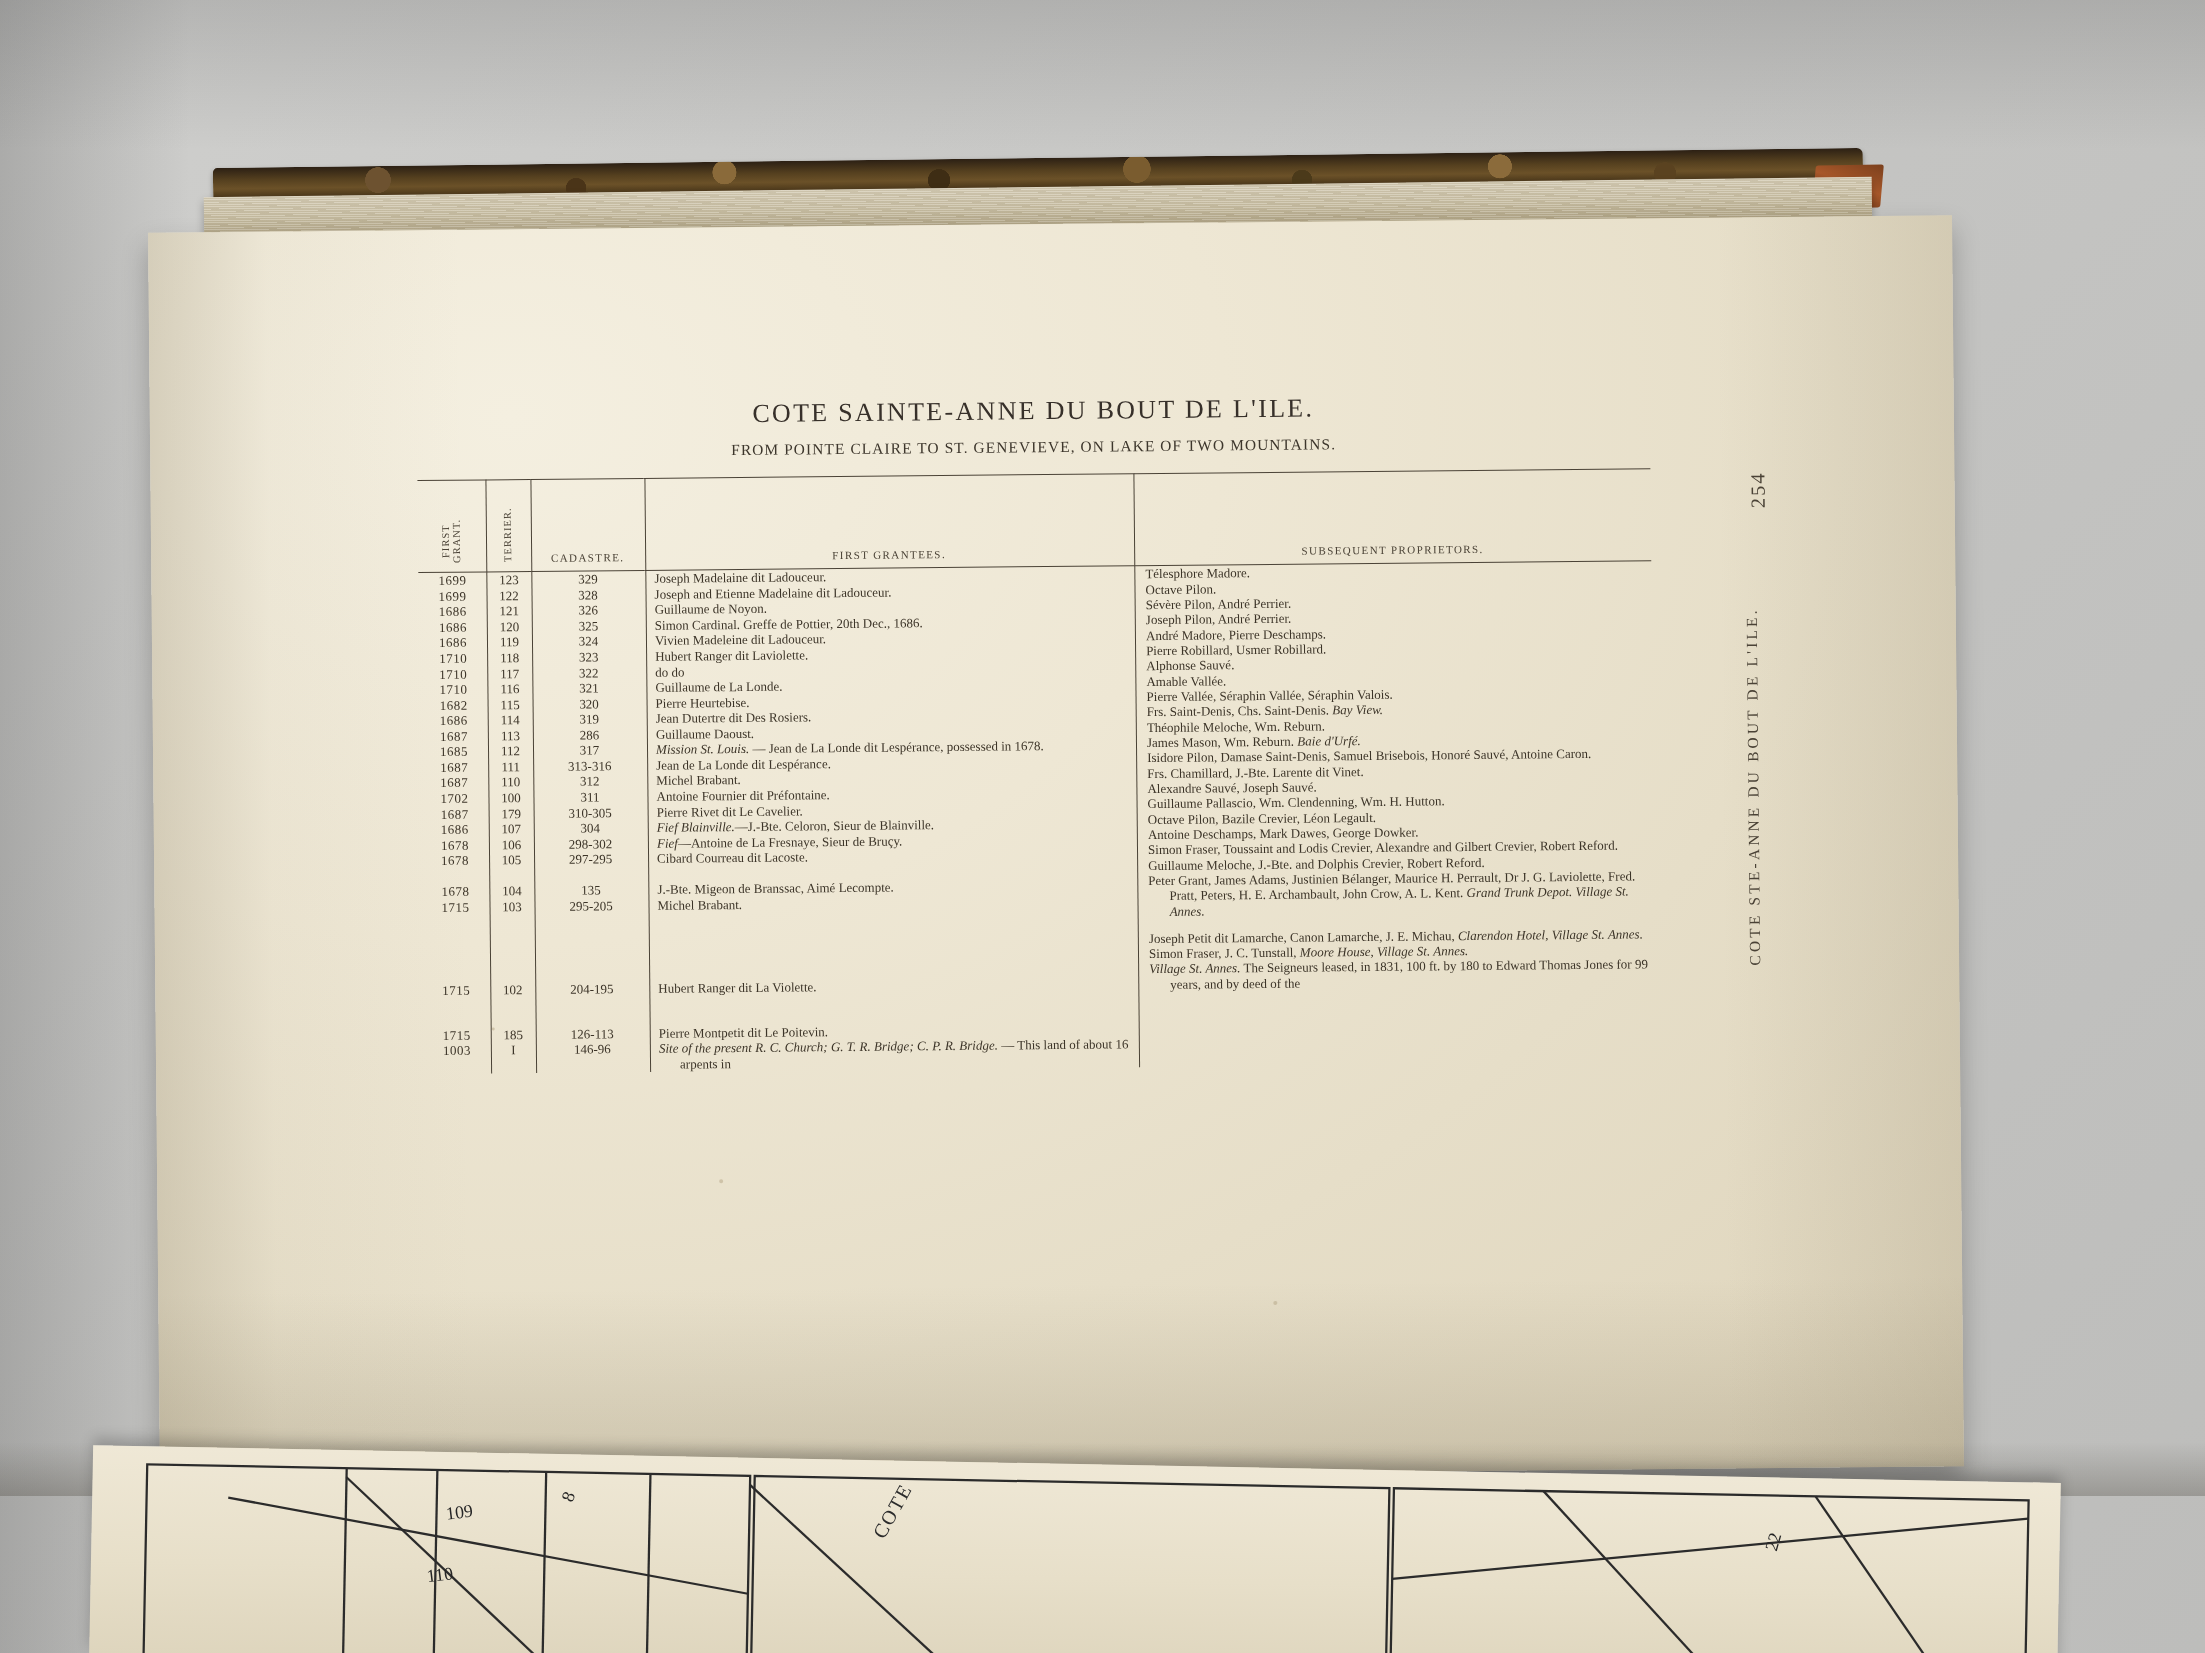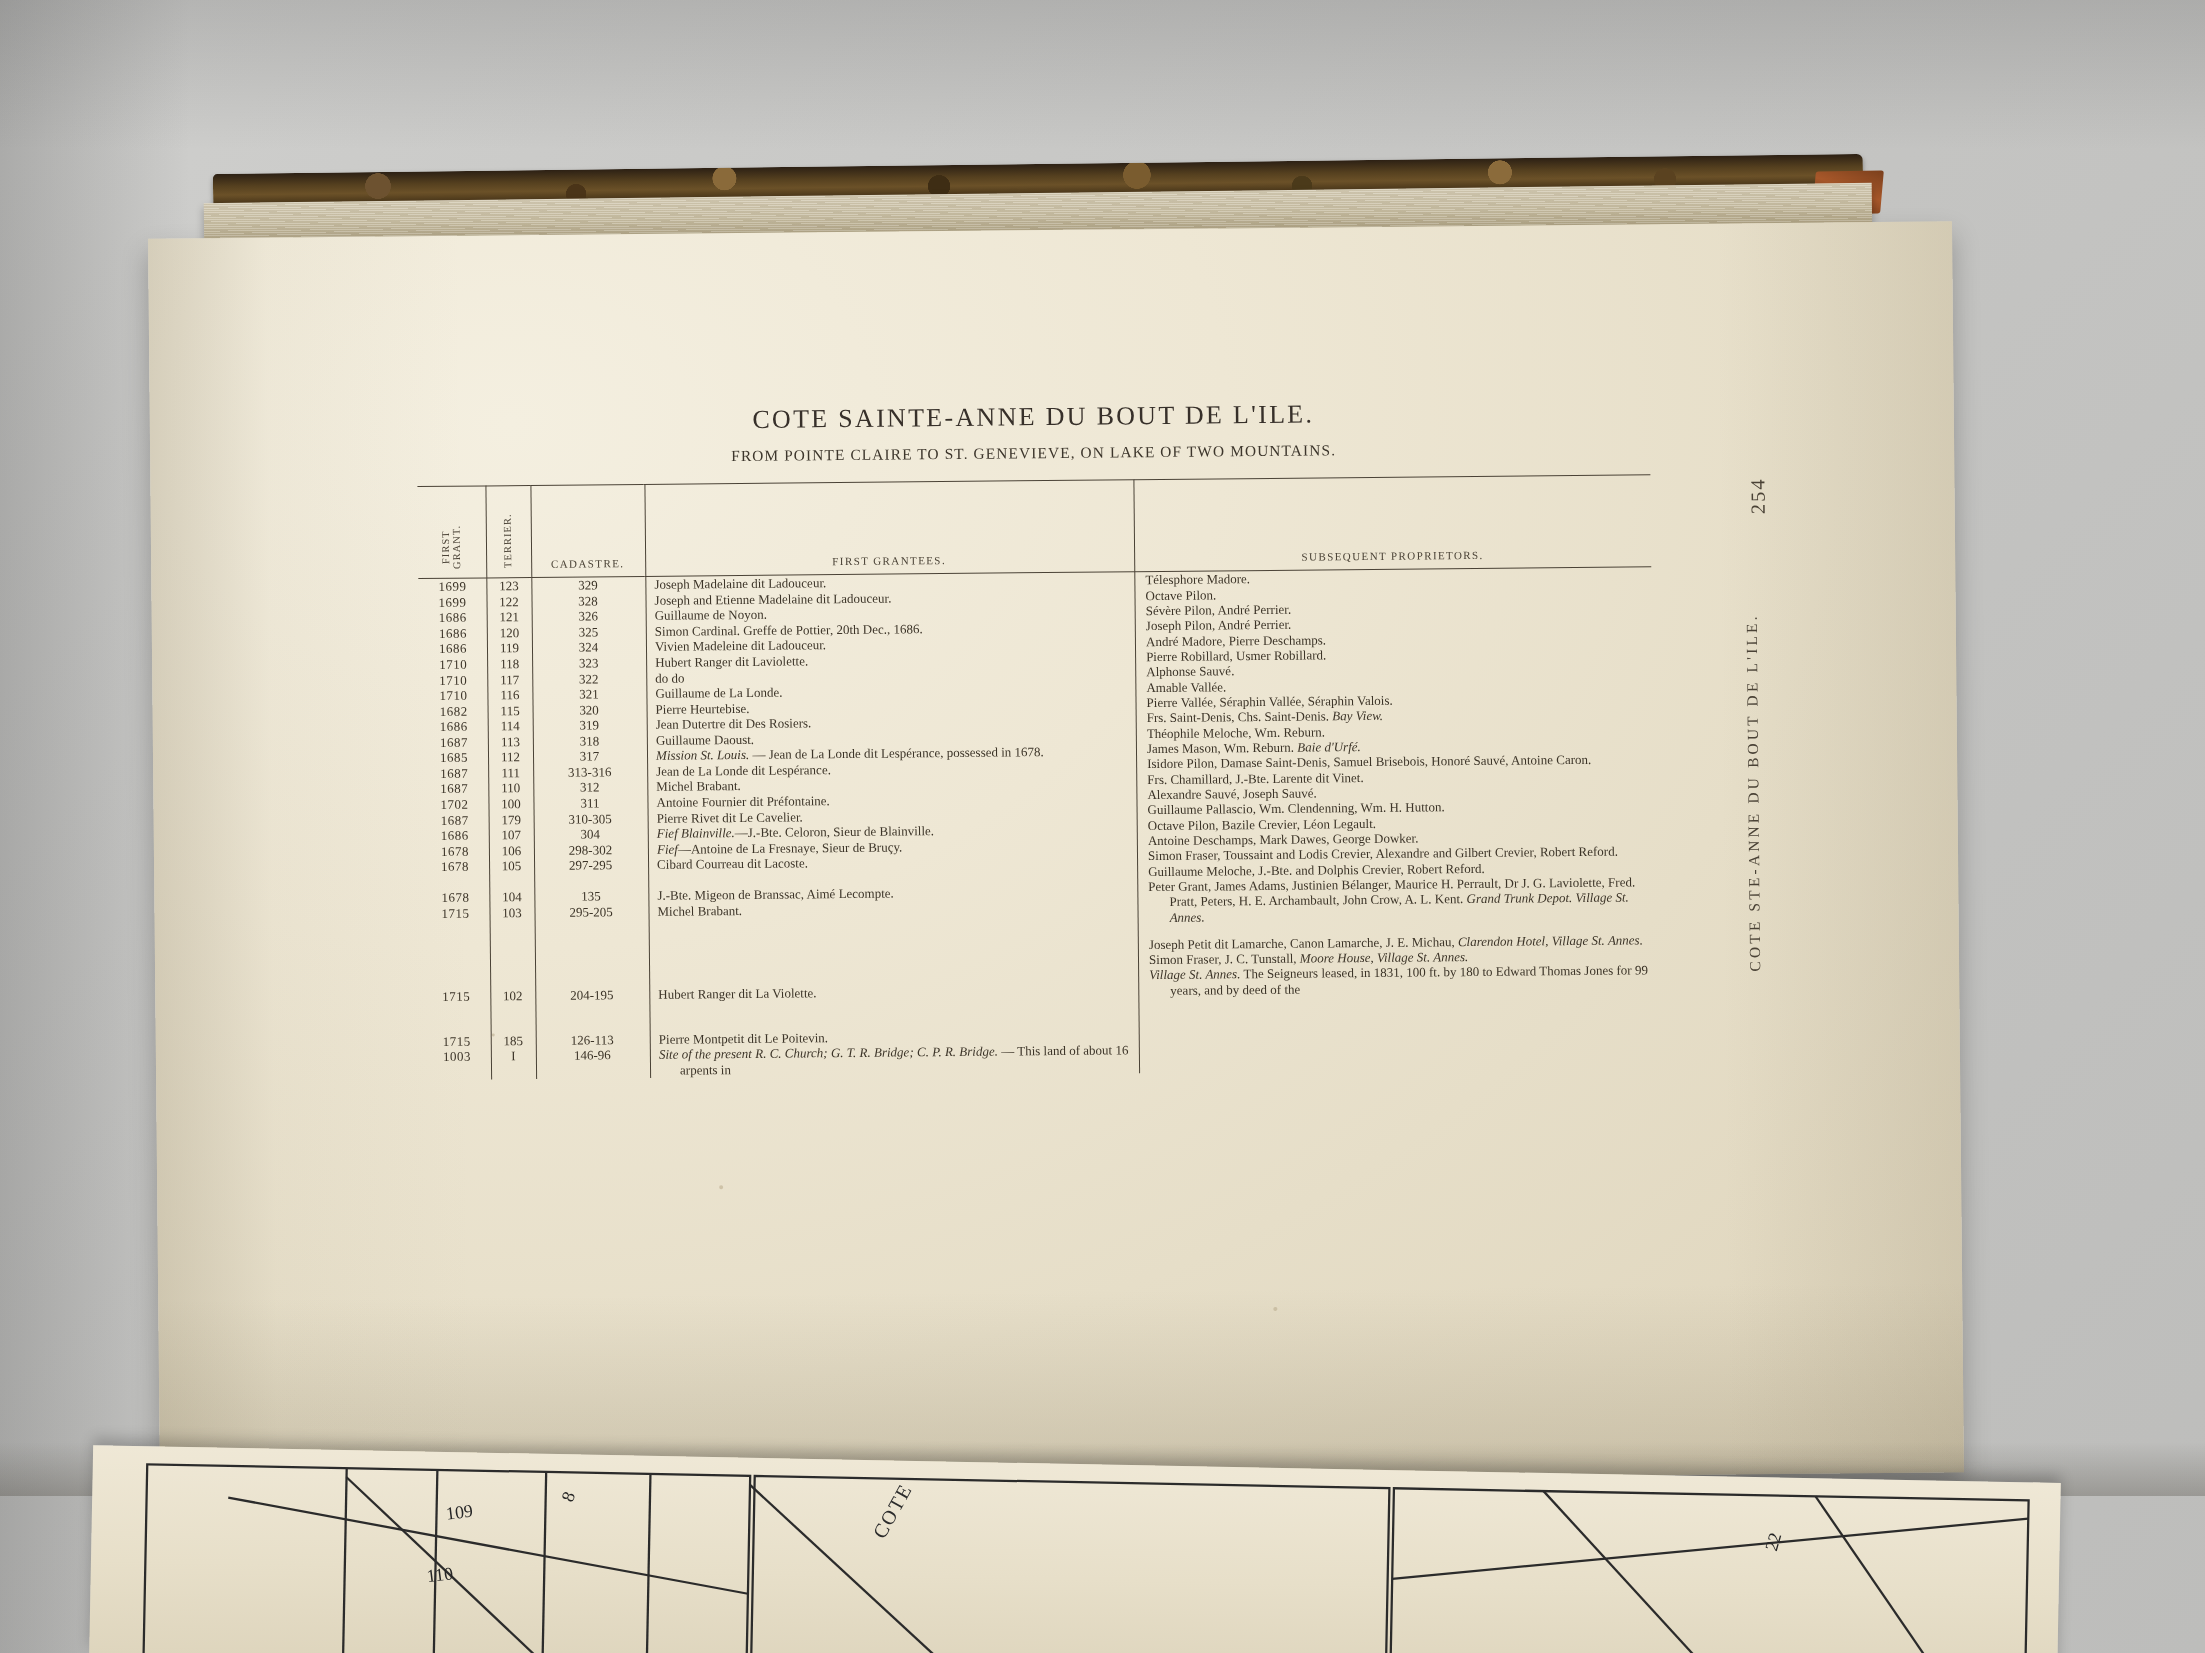--- a/index.html
+++ b/index.html
@@ -27,21 +27,21 @@
   .desk-shadow-top {
     position: absolute;
     left: 0; top: 0; width: 2205px; height: 150px;
     background: linear-gradient(180deg, rgba(90,90,90,0.22), rgba(120,120,120,0.0));
   }
 
   
   .book {
     position: absolute;
     left: 136px;
-    top: 162px;
+    top: 156px;
     width: 1841px;
     height: 1405px;
   }
   
   .spine-top {
     position: absolute;
     left: 77px; top: 2.3px;
     width: 1650px; height: 35px;
     background:
       radial-gradient(circle at 10% 40%, #6d5230 0 12.7px, transparent 13px),
@@ -402,21 +402,21 @@
             </tr>
             <tr>
               <td class="year">1686</td>
               <td class="terrier">114</td>
               <td class="cadastre">319</td>
               <td class="grantees">Jean Dutertre dit Des Rosiers.</td>
             </tr>
             <tr>
               <td class="year">1687</td>
               <td class="terrier">113</td>
-              <td class="cadastre">318</td>
+              <td class="cadastre">286</td>
               <td class="grantees">Guillaume Daoust.</td>
             </tr>
             <tr>
               <td class="year">1685</td>
               <td class="terrier">112</td>
               <td class="cadastre">317</td>
               <td class="grantees">
                 <span class="hang"><span class="ital">Mission St. Louis.</span><span> — Jean de La Londe dit Lespérance, possessed in 1678.</span></span>
               </td>
             </tr>

